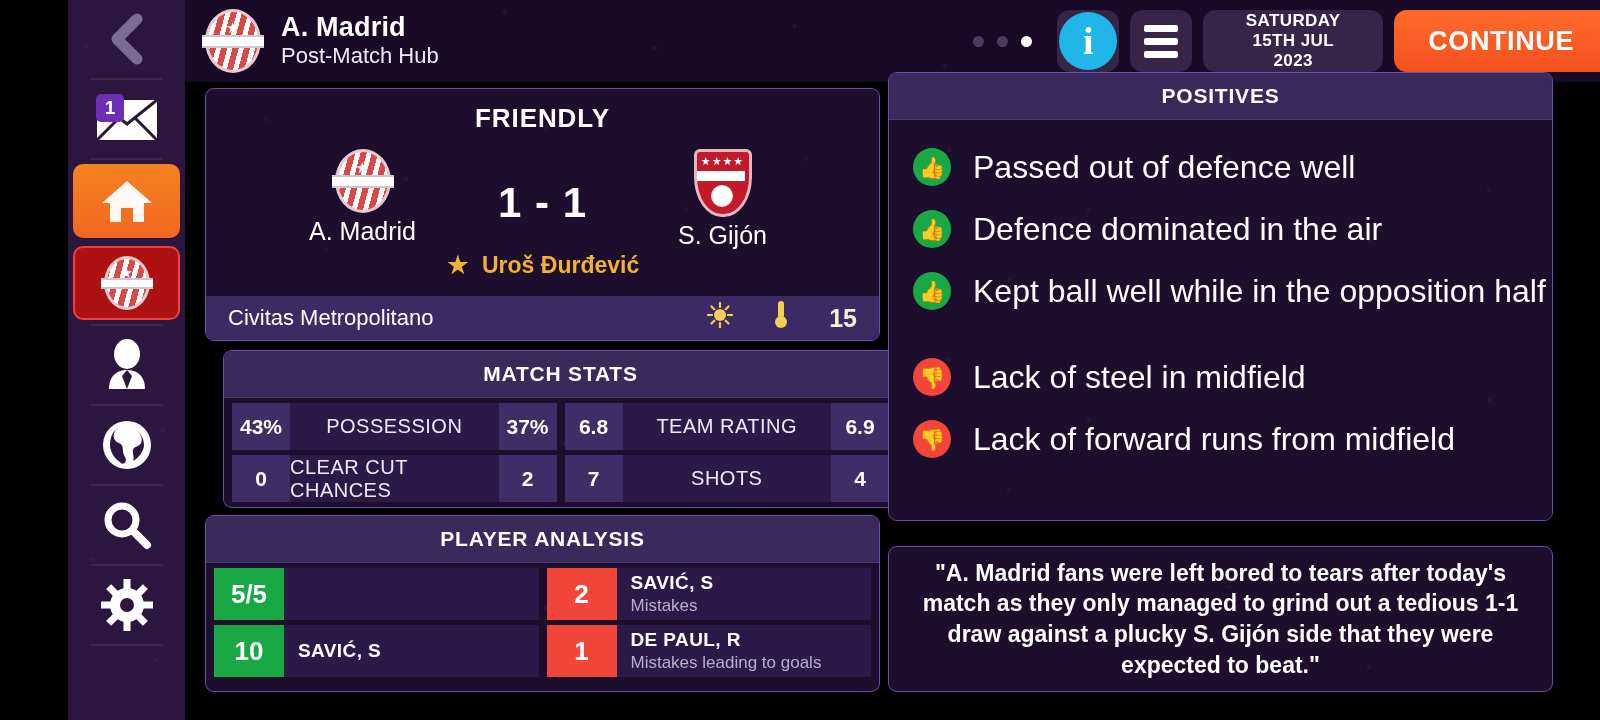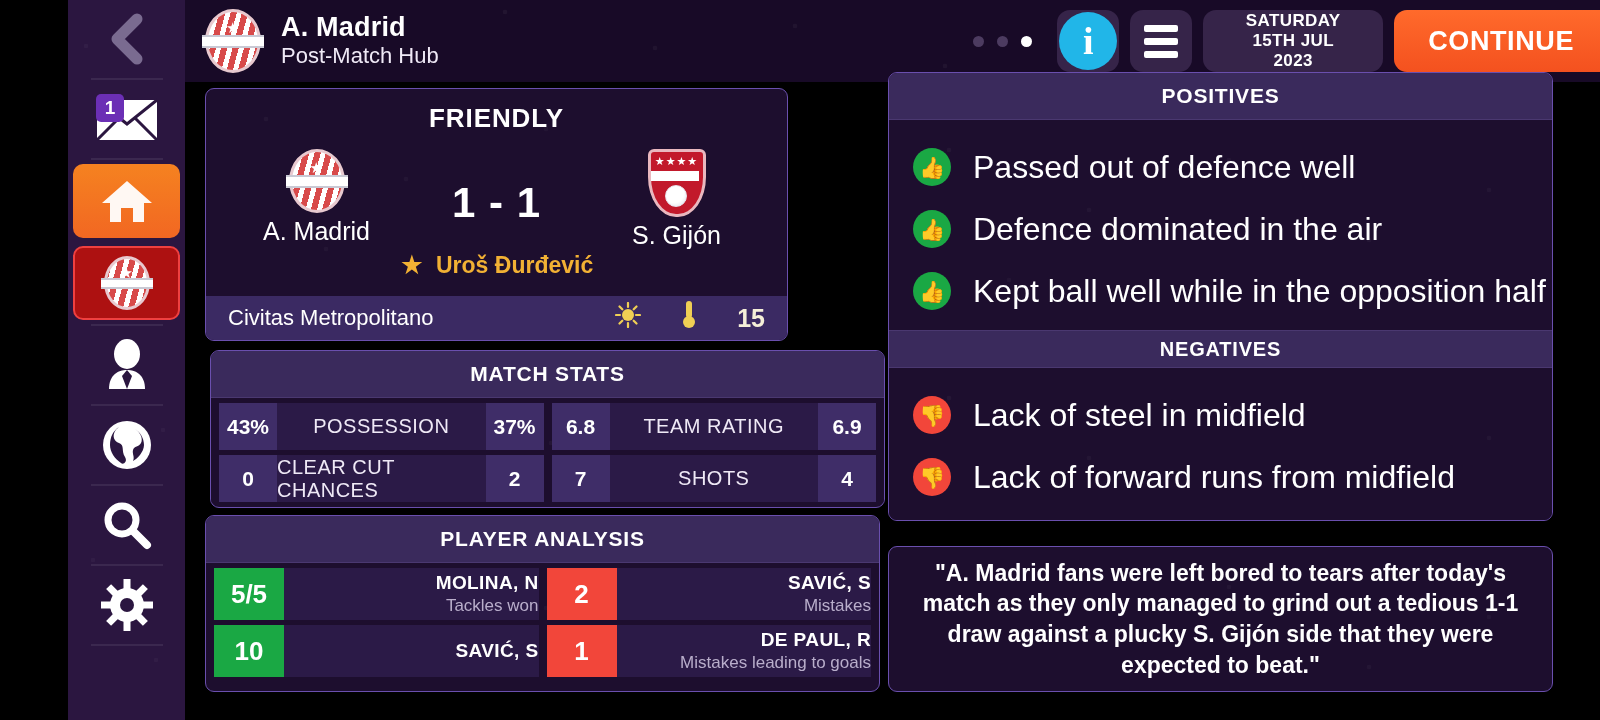--- a/index.html
+++ b/index.html
@@ -110,21 +110,21 @@
     background-image:
       radial-gradient(circle at 60px 30px, rgba(255,255,255,.035) 2px, transparent 2.6px),
       radial-gradient(circle at 200px 90px, rgba(255,255,255,.03) 2px, transparent 2.6px),
       radial-gradient(circle at 340px 40px, rgba(255,255,255,.03) 2px, transparent 2.6px),
       radial-gradient(circle at 480px 120px, rgba(255,255,255,.03) 2px, transparent 2.6px),
       radial-gradient(circle at 120px 160px, rgba(255,255,255,.03) 2px, transparent 2.6px),
       radial-gradient(circle at 600px 70px, rgba(255,255,255,.03) 2px, transparent 2.6px);
   }
 
   
-  #match-card { left:205px; top:88px; width:583px; height:253px; }
+  #match-card { left:205px; top:88px; width:675px; height:253px; }
   .match-title {
     height:50px; display:flex; align-items:center; justify-content:center;
     font-size:26px; font-weight:bold; letter-spacing:.9px; padding-top:8px;
   }
   .match-main { display:flex; align-items:flex-start; justify-content:center; padding-top:10px; }
   .team-col { width:200px; display:flex; flex-direction:column; align-items:center; gap:4px; }
   .team-name { font-size:25px; color:#fff; }
   .score { width:160px; text-align:center; font-size:42px; font-weight:bold; padding-top:30px; letter-spacing:1px; }
   .motm { display:flex; align-items:center; justify-content:center; gap:12px; margin-top:2px; }
   .motm-name { color:#f2b134; font-size:23px; font-weight:bold; }
@@ -163,34 +163,34 @@
   .crest-sg .hoop {
     position:absolute; left:3px; top:22px; width:48px; height:10px; background:#fff;
   }
   .crest-sg .ball {
     position:absolute; left:17px; top:36px; width:22px; height:22px; border-radius:50%;
     background:radial-gradient(circle at 40% 35%, #fff 55%, #dcdce6 100%);
     border:1px solid #e8e8f0;
   }
 
   
-  #stats-card { left:210px; top:350px; width:675px; height:158px; }
+  #stats-card { left:223px; top:350px; width:675px; height:158px; }
   .stat-row { display:flex; height:47px; margin:5px 8px; gap:8px; }
   .stat-half { flex:1; display:flex; align-items:stretch; background:#2b1a47; }
   .stat-val {
     width:58px; background:#3f2d68; display:flex; align-items:center; justify-content:center;
     font-size:21px; font-weight:bold; color:#fff;
   }
   .stat-label {
     flex:1; display:flex; align-items:center; justify-content:center;
     font-size:20px; letter-spacing:.5px; color:#efe9f6;
   }
 
   
-  #players-card { left:205px; top:515px; width:675px; height:177px;text-align:right; }
+  #players-card { left:205px; top:515px; width:675px; height:177px; }
   .pa-row { display:flex; gap:8px; margin:5px 8px; height:52px; }
   .pa-item { flex:1; display:flex; background:#2b1a47; }
   .pa-num {
     width:70px; display:flex; align-items:center; justify-content:center;
     font-size:26px; font-weight:bold; color:#fff;
   }
   .pa-num.good { background:#1aa844; }
   .pa-num.bad { background:#f2463a; }
   .pa-txt { flex:1; display:flex; flex-direction:column; justify-content:center; padding-left:14px; }
   .pa-name { font-size:19px; font-weight:bold; letter-spacing:.4px; color:#fff; }
@@ -466,24 +466,20 @@
     </div>
   </section>
 
   <section class="panel" id="players-card">
     <div class="panel-head">PLAYER ANALYSIS</div>
     <div class="panel-body">
 
       <div class="pa-row">
         <div class="pa-item">
           <span class="pa-num good">5/5</span>
-          <span class="pa-txt">
-            <span class="pa-name">MOLINA, N</span>
-            <span class="pa-sub">Tackles won</span>
-          </span>
         </div>
         <div class="pa-item">
           <span class="pa-num bad">2</span>
           <span class="pa-txt">
             <span class="pa-name">SAVIĆ, S</span>
             <span class="pa-sub">Mistakes</span>
           </span>
         </div>
       </div>
 
@@ -516,21 +512,20 @@
       <div class="fb-item">
         <span class="thumb up">👍</span>
         <span class="fb-text">Defence dominated in the air</span>
       </div>
       <div class="fb-item">
         <span class="thumb up">👍</span>
         <span class="fb-text">Kept ball well while in the opposition half</span>
       </div>
     </div>
 
-    <div class="sub-head">NEGATIVES</div>
     <div class="panel-body fb-list" style="height:210px;">
       <div class="fb-item">
         <span class="thumb down">👎</span>
         <span class="fb-text">Lack of steel in midfield</span>
       </div>
       <div class="fb-item">
         <span class="thumb down">👎</span>
         <span class="fb-text">Lack of forward runs from midfield</span>
       </div>
     </div>

